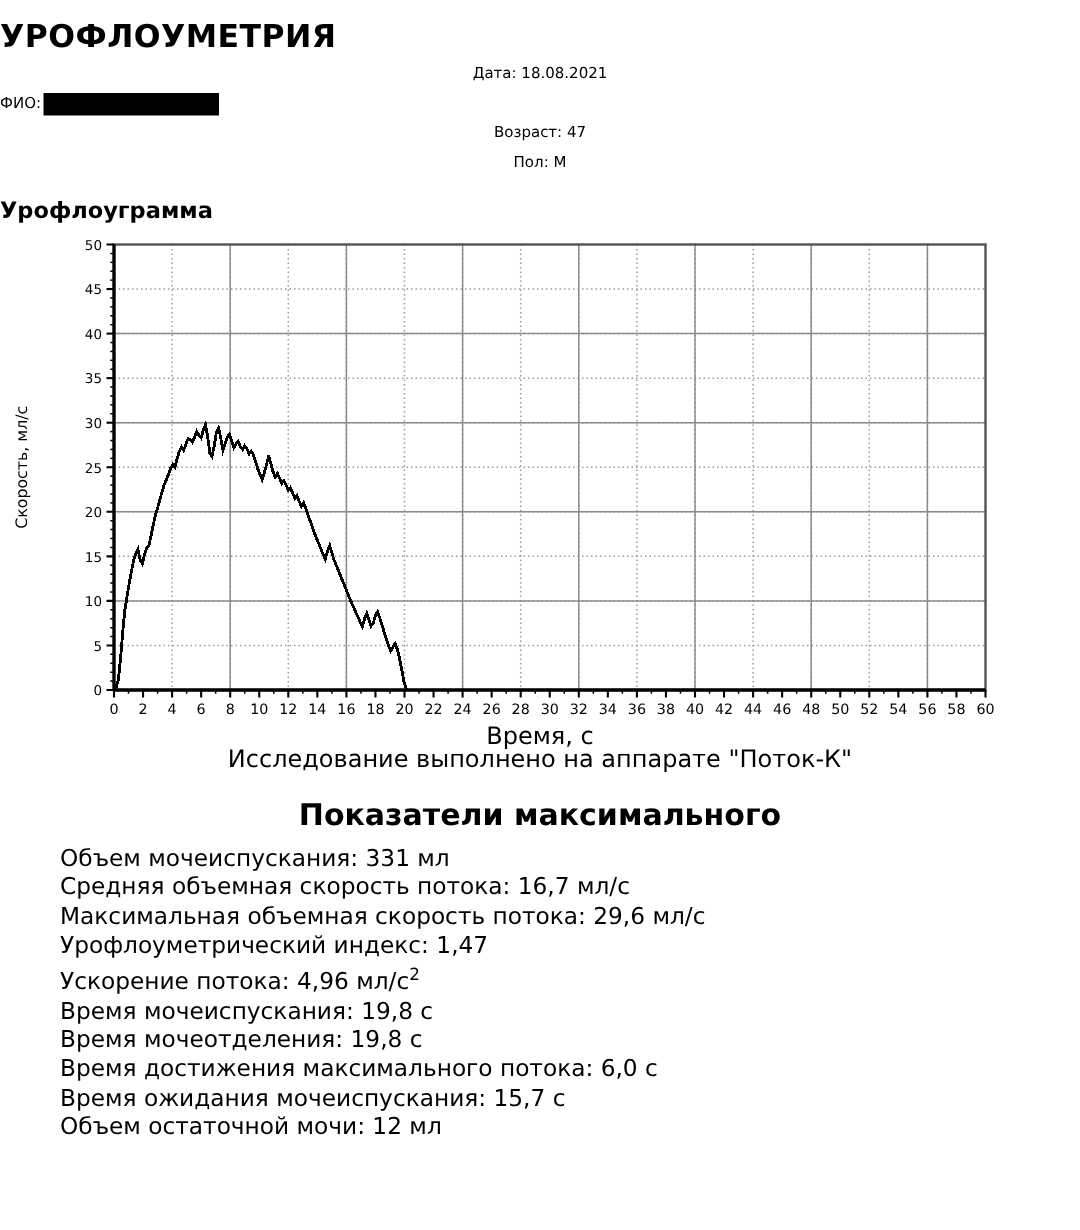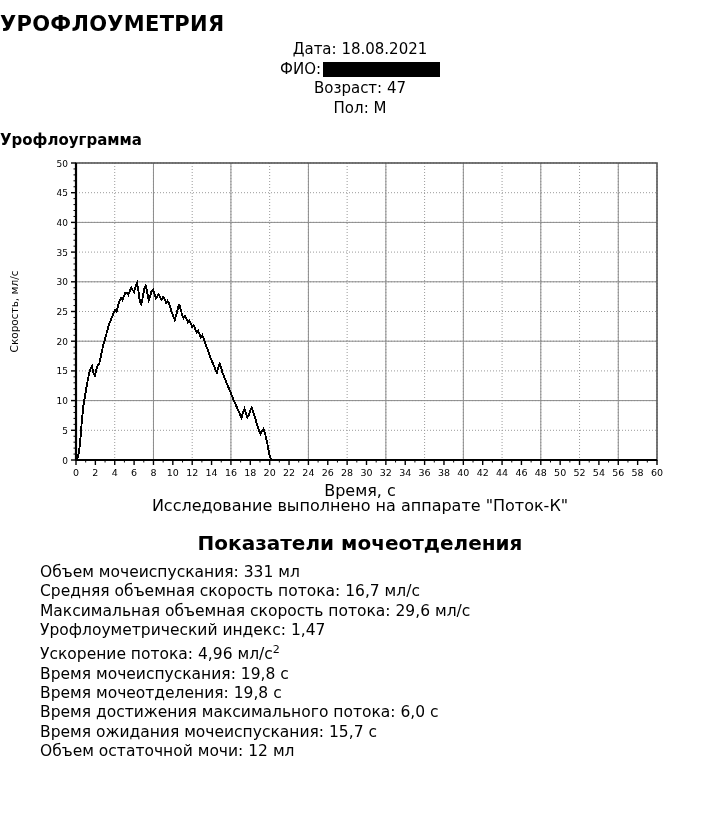--- a/index.html
+++ b/index.html
@@ -19,27 +19,27 @@
 
   
   .doc-title {
     font-size: 21px;
     font-weight: bold;
     letter-spacing: 0.3px;
     margin: 12px 0 4px 0;
   }
   .patient-block {
     text-align: center;
-    font-size: 15px;
+    font-size: 10px;
     line-height: 19.5px;
   }
   .patient-line { white-space: nowrap; }
   .fio-line {
     display: flex;
-    justify-content: center;
+    justify-content: flex-start;
     align-items: center;
     gap: 2px;
   }
   .redaction {
     display: inline-block;
     width: 117px;
     height: 15px;
     background: #000000;
     vertical-align: -2px;
   }
@@ -299,21 +299,21 @@
         <text x="18" y="156.5" text-anchor="middle" font-size="10.5" font-family="&quot;DejaVu Sans&quot;, &quot;Liberation Sans&quot;, sans-serif" fill="#000000" transform="rotate(-90 18 156.5)">Скорость, мл/с</text>
         <path d="M76.00 305.00 L77.45 303.22 L78.91 297.87 L80.36 284.21 L81.81 266.39 L83.26 251.54 L84.72 242.63 L86.17 233.72 L87.62 226.00 L89.07 218.87 L90.53 214.12 L91.98 211.15 L93.43 218.28 L94.88 220.65 L96.34 214.71 L97.79 209.96 L99.24 208.77 L100.69 202.24 L102.15 195.11 L103.60 188.58 L105.05 183.82 L106.50 178.48 L107.95 173.13 L109.41 168.38 L110.86 164.82 L112.31 161.25 L113.77 157.09 L115.22 154.72 L116.67 156.50 L118.12 150.56 L119.57 145.81 L121.03 142.84 L122.48 145.21 L123.93 141.06 L125.38 137.49 L126.84 138.09 L128.29 139.87 L129.74 136.30 L131.19 132.74 L132.65 135.12 L134.10 136.90 L135.55 131.55 L137.00 127.99 L138.46 136.30 L139.91 147.00 L141.36 149.37 L142.81 142.24 L144.27 133.33 L145.72 130.36 L147.17 136.90 L148.63 145.21 L150.08 141.06 L151.53 136.30 L152.98 134.52 L154.44 138.68 L155.89 143.43 L157.34 141.06 L158.79 139.27 L160.25 142.84 L161.70 144.62 L163.15 142.24 L164.60 144.03 L166.06 147.59 L167.51 145.81 L168.96 148.18 L170.41 152.94 L171.87 157.69 L173.32 161.25 L174.77 164.82 L176.22 160.06 L177.68 154.72 L179.13 148.78 L180.58 154.12 L182.03 159.47 L183.49 163.03 L184.94 160.66 L186.39 163.63 L187.84 167.19 L189.29 165.41 L190.75 168.38 L192.20 171.94 L193.65 170.16 L195.11 173.73 L196.56 177.29 L198.01 175.51 L199.46 179.07 L200.91 182.64 L202.37 180.26 L203.82 183.82 L205.27 187.98 L206.72 192.14 L208.18 196.30 L209.63 200.46 L211.08 204.02 L212.53 207.58 L213.99 211.15 L215.44 214.71 L216.89 217.68 L218.34 212.34 L219.80 208.77 L221.25 213.52 L222.70 218.28 L224.16 221.84 L225.61 225.40 L227.06 228.97 L228.51 232.53 L229.97 236.10 L231.42 239.66 L232.87 243.22 L234.32 246.79 L235.78 249.76 L237.23 253.32 L238.68 256.29 L240.13 259.86 L241.59 262.83 L243.04 257.48 L244.49 253.92 L245.94 258.07 L247.39 262.23 L248.85 260.45 L250.30 255.10 L251.75 252.73 L253.20 256.89 L254.66 261.64 L256.11 266.39 L257.56 271.14 L259.01 275.30 L260.47 278.86 L261.92 276.49 L263.37 274.11 L264.83 277.68 L266.28 283.62 L267.73 290.74 L269.18 299.06 L270.63 303.81 L271.60 305.00" fill="none" stroke="#000000" stroke-width="1.9" stroke-linejoin="miter" stroke-linecap="butt" shape-rendering="crispEdges"></path>
       </svg>
   </div>
 
   <div class="chart-caption">
     <div>Время, с</div>
     <div>Исследование выполнено на аппарате "Поток-К"</div>
   </div>
 
-  <div class="results-title">Показатели мочеотделения</div>
+  <div class="results-title">Показатели максимального</div>
   <ul class="metrics" id="metrics-list">
       <li>Объем мочеиспускания: 331 мл</li>
       <li>Средняя объемная скорость потока: 16,7 мл/с</li>
       <li>Максимальная объемная скорость потока: 29,6 мл/с</li>
       <li>Урофлоуметрический индекс: 1,47</li>
       <li>Ускорение потока: 4,96 мл/с<sup>2</sup></li>
       <li>Время мочеиспускания: 19,8 с</li>
       <li>Время мочеотделения: 19,8 с</li>
       <li>Время достижения максимального потока: 6,0 с</li>
       <li>Время ожидания мочеиспускания: 15,7 с</li>

